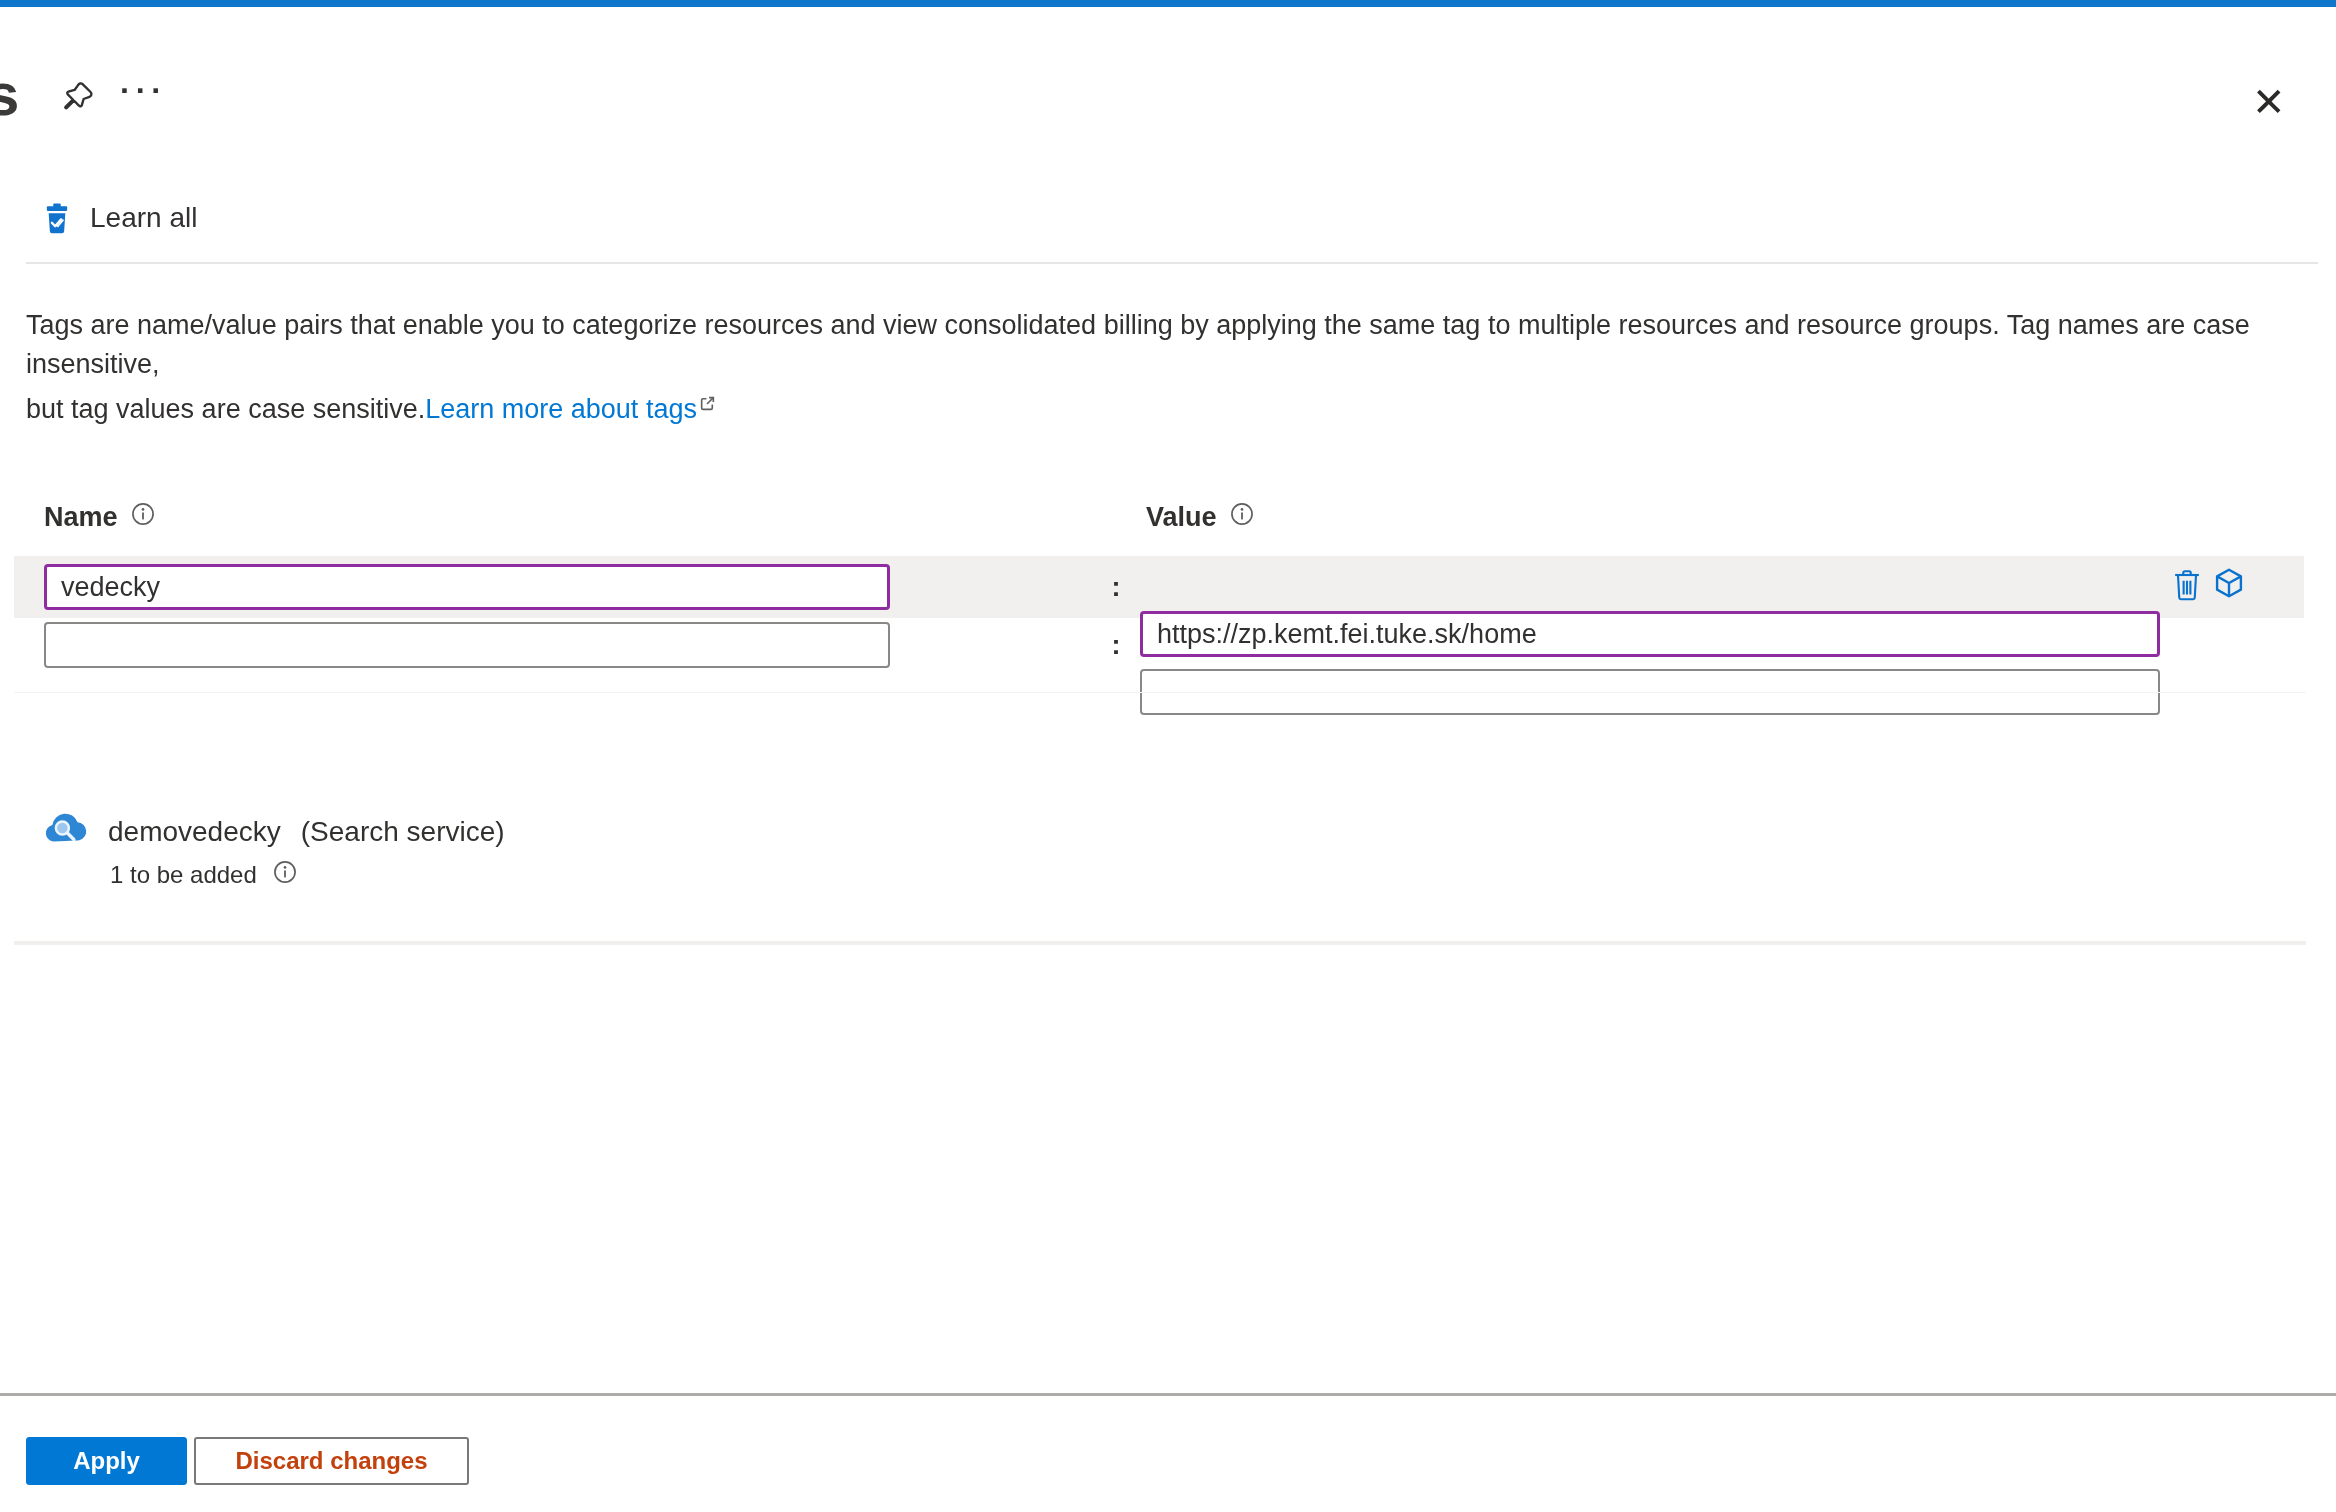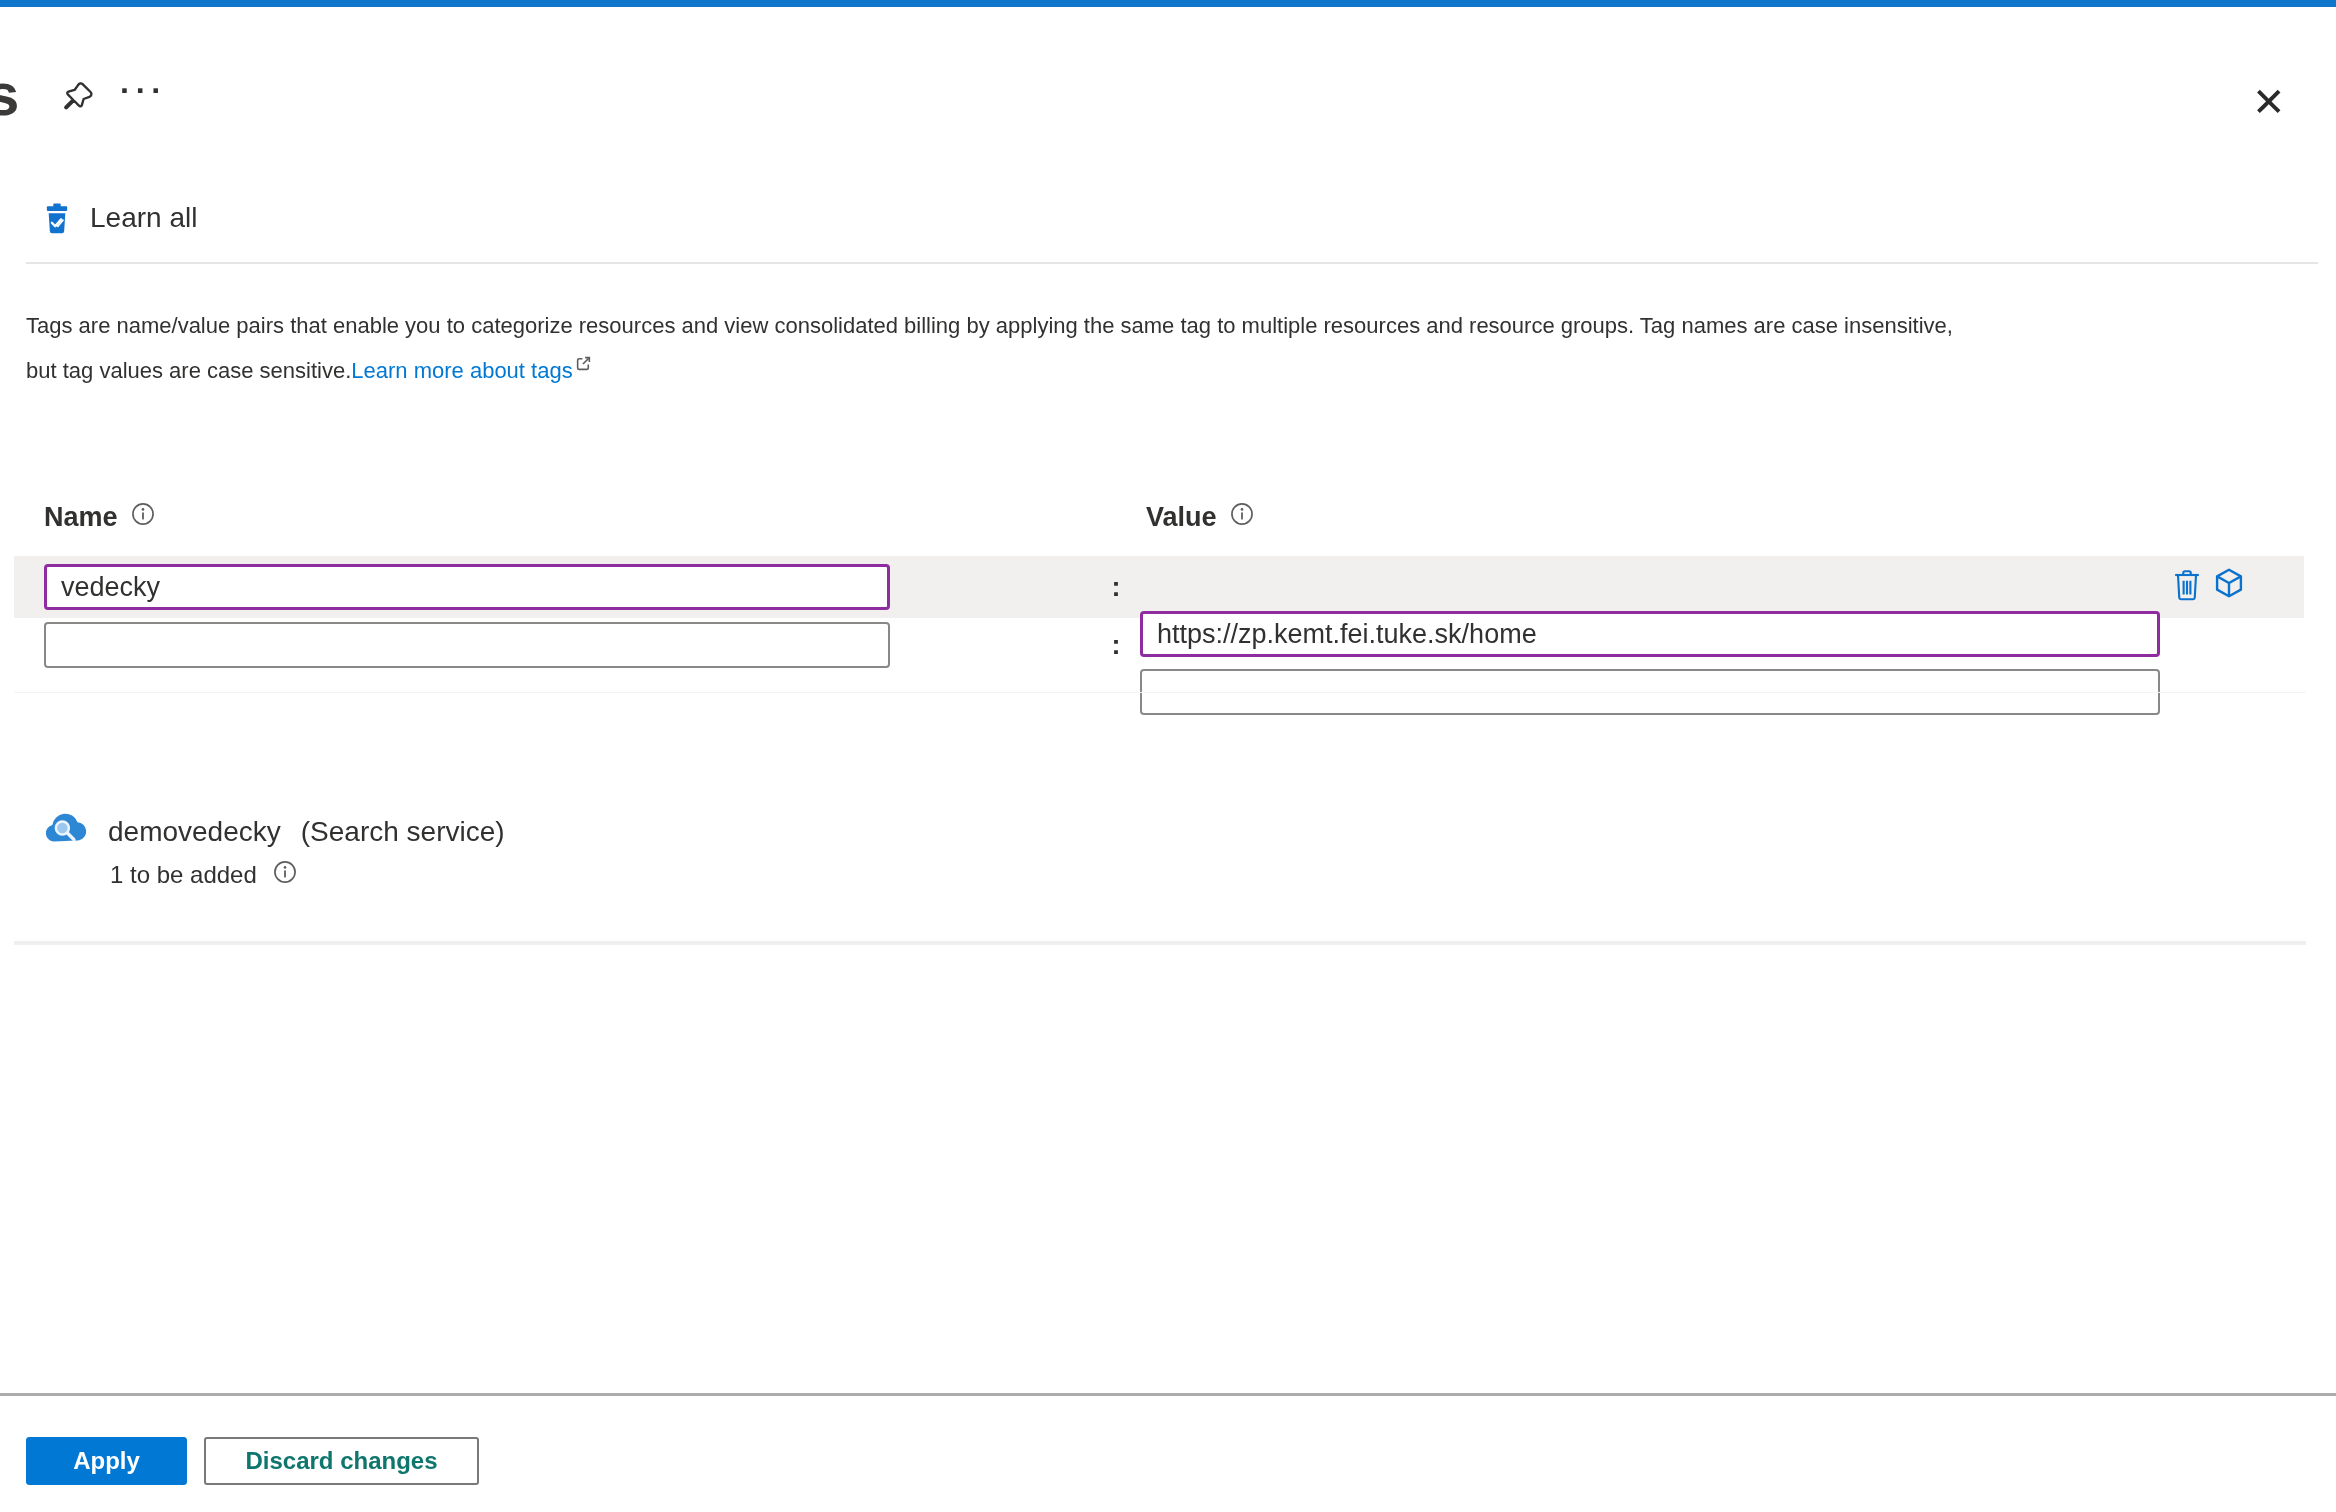--- a/index.html
+++ b/index.html
@@ -20,21 +20,21 @@
   .deleteall { left:44px; top:202px; display:flex; align-items:center; gap:20px;
                background:none; border:none; cursor:pointer; }
   .deleteall span { font-size:28px; color:#323130; }
 
   .divider { background:#e8e6e4; height:2px; }
   .div1 { left:26px; top:262px; width:2292px; }
   .div2 { left:14px; top:941px; width:2292px; height:4px; background:#f0efed; }
   .div3 { left:0px; top:1393px; width:2336px; height:3px; background:#aeacab; }
   .rowsep { left:14px; top:692px; width:2292px; height:1px; background:#f4f3f2; }
 
-  .desc { left:26px; top:306px; width:2300px; font-size:22px; line-height:39px; color:#323130; }
+  .desc { left:26px; top:306px; width:2300px; font-size:27px; line-height:39px; color:#323130; }
   .desc a { color:#0078d4; text-decoration:none; }
   .extlink { display:inline-block; vertical-align:6px; margin-left:2px; }
   .warning { left:26px; top:414px; width:2300px; font-size:27px; line-height:36px; font-weight:700; color:#323130; }
 
   .colhead { display:flex; gap:13px; font-size:27px; font-weight:700; color:#323130; }
   .name-head { left:44px; top:502px; }
   .value-head { left:1146px; top:502px; }
 
   .rowstrip { left:14px; top:556px; width:2290px; height:62px; background:#f1f0ef; }
 
@@ -53,21 +53,21 @@
   .trash-btn { left:2172px; top:568px; }
   .cube-btn  { left:2212px; top:566px; }
 
   .res-icon { left:42px; top:810px; }
   .res-line1 { left:108px; top:816px; display:flex; gap:20px; font-size:28px; color:#323130; }
   .res-line2 { left:110px; top:860px; display:flex; align-items:center; gap:16px; font-size:24px; color:#323130; }
 
   .btn { position:absolute; top:1437px; height:48px; border-radius:3px; font-size:24px;
          font-weight:700; cursor:pointer; font-family:"Liberation Sans", sans-serif; }
   .apply-btn { left:26px; width:161px; background:#0078d4; color:#fff; border:1px solid #0078d4; }
-  .discard-btn { left:204px; width:275px; background:#fff; color:#0f766e; border:2px solid #7b7977; }
+  .discard-btn { left:194px; width:275px; background:#fff; color:#c2410c; border:2px solid #7b7977; }
 
   .infoicon { display:inline-block; }
 </style>
 </head>
 <body>
 
 <div id="stage">
 
   <div class="abs topbar"></div>
 

